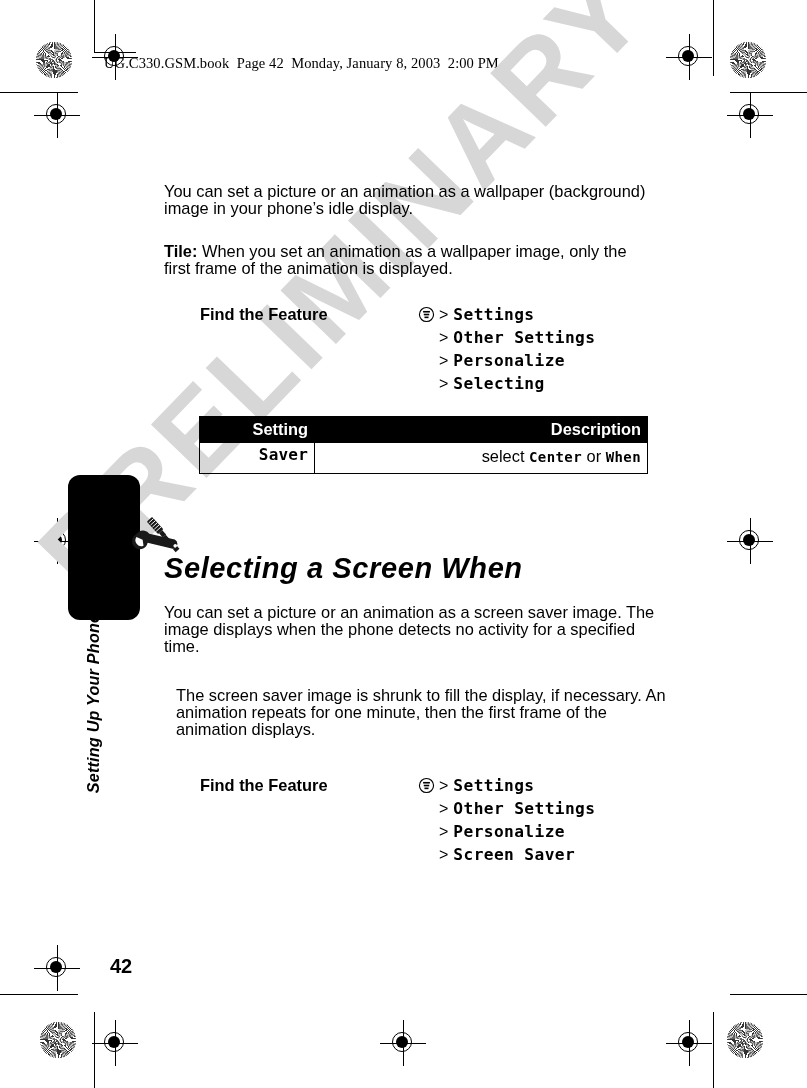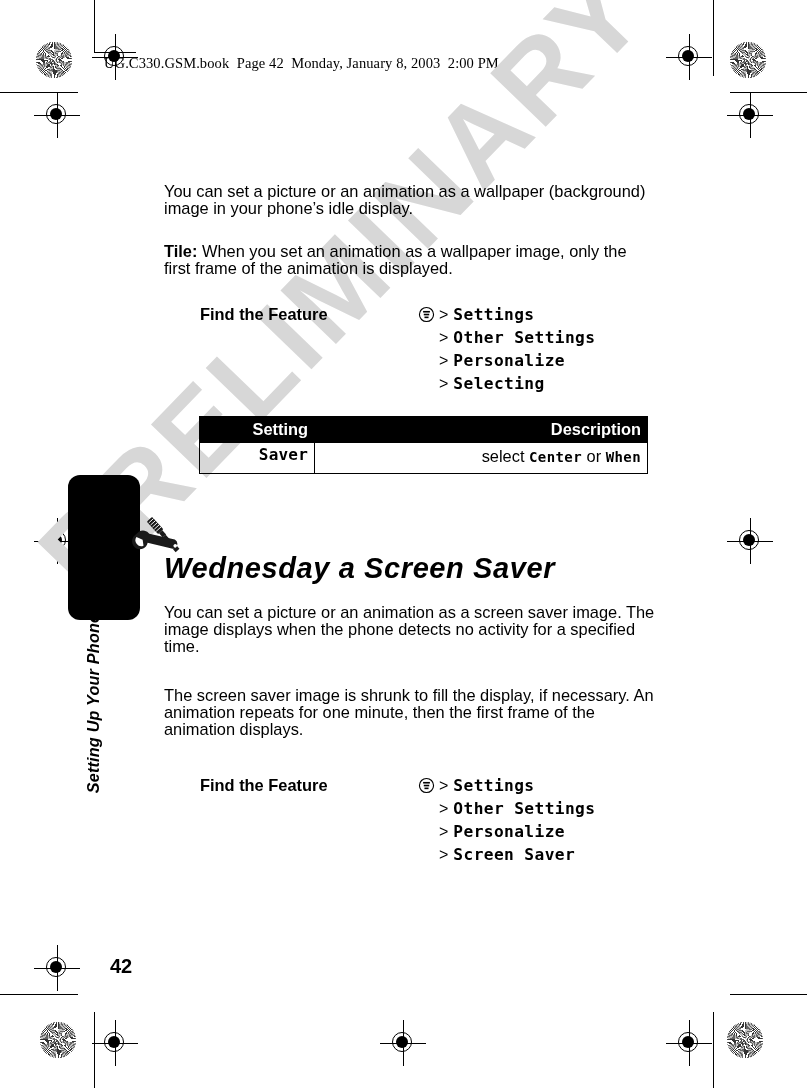--- a/index.html
+++ b/index.html
@@ -451,25 +451,25 @@
       </tr>
     </thead>
     <tbody>
       <tr>
         <td class="c1">Saver</td>
         <td class="c2"><span>select </span><span class="mono">Center</span><span> or </span><span class="mono">When</span></td>
       </tr>
     </tbody>
   </table>
 
-  <h1 class="section-title" id="title-screensaver">Wednesday a Screen Saver</h1>
+  <h1 class="section-title" id="title-screensaver">Selecting a Screen When</h1>
 
   <p class="body" style="top:604px;"><span>You can set a picture or an animation as a screen saver image. The image displays when the phone detects no activity for a specified time.</span></p>
 
-  <p class="body" style="top:687px;"><span>The screen saver image is shrunk to fill the display, if necessary. An animation repeats for one minute, then the first frame of the animation displays.</span></p>
+  <p class="body" style="top:687px;margin-left:12px;"><span>The screen saver image is shrunk to fill the display, if necessary. An animation repeats for one minute, then the first frame of the animation displays.</span></p>
 
   <div class="fft" style="top:776px;">
     <div class="label">Find the Feature</div>
     <div class="menu">
 
       <div class="menu-line">
         <span class="menu-icon">
           <svg viewBox="0 0 20 20" width="17" height="17" aria-hidden="true">
             <circle cx="10" cy="10" r="8.3" fill="none" stroke="#000" stroke-width="1.3"></circle>
             <rect x="6" y="5.8" width="8" height="1.9" fill="#000"></rect>

